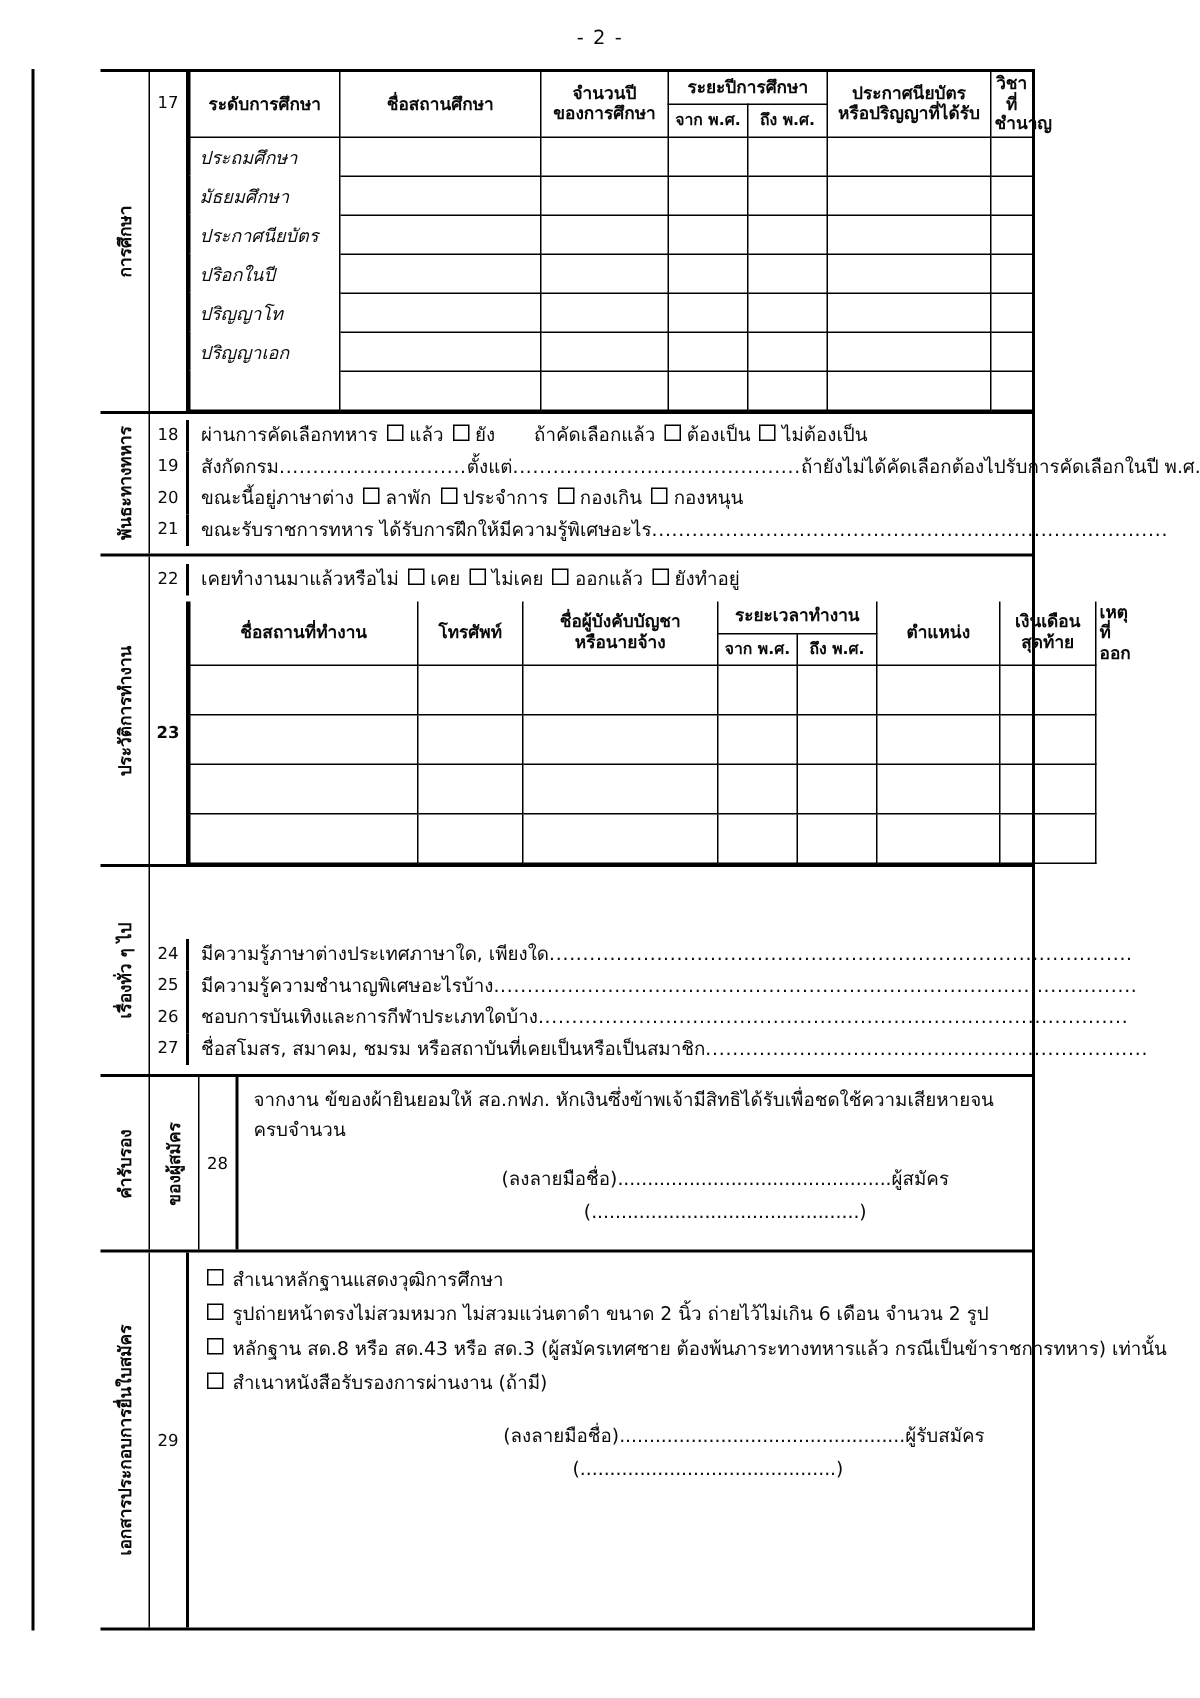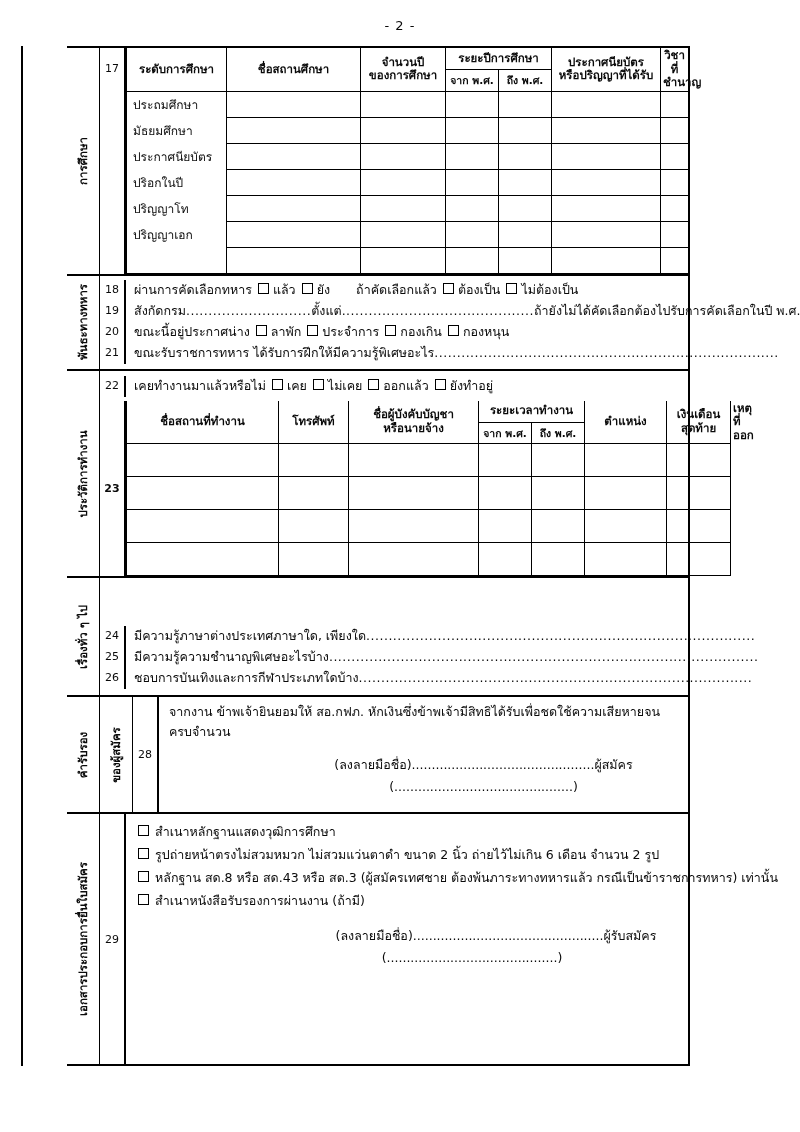--- a/index.html
+++ b/index.html
@@ -93,20 +93,21 @@
   table.grid th {
     font-weight: bold;
     line-height: 1.18;
   }
   table.grid td.empty { height: 26px; }
   table.grid td.lvl {
     text-align: left;
     padding-left: 6px;
     font-size: 12px;
     height: 26px;
+    font-style: italic;
   }
   table.grid tr.hdr th { height: 40px; }
   table.grid tr.hdr2 th { height: 18px; font-size: 10.5px; }
   .no-top { border-top: none !important; }
   .no-right { border-right: none !important; }
 
   
   .qrow {
     display: flex;
     align-items: flex-start;
@@ -305,21 +306,21 @@
           <div class="qrow">
             <div class="qnum">18</div>
             <div class="qtext"><span>ผ่านการคัดเลือกทหาร</span><span class="chk"></span><span>แล้ว</span><span class="chk"></span><span>ยัง</span><span class="gap-md"></span><span>ถ้าคัดเลือกแล้ว</span><span class="chk"></span><span>ต้องเป็น</span><span class="chk"></span><span>ไม่ต้องเป็น</span></div>
           </div>
           <div class="qrow">
             <div class="qnum">19</div>
             <div class="qtext"><span>สังกัดกรม</span><span class="dots">............................</span><span>ตั้งแต่</span><span class="dots">...........................................</span><span>ถ้ายังไม่ได้คัดเลือกต้องไปรับการคัดเลือกในปี พ.ศ</span><span class="dots">...................</span></div>
           </div>
           <div class="qrow">
             <div class="qnum">20</div>
-            <div class="qtext"><span>ขณะนี้อยู่ประกาศน่าง</span><span class="chk"></span><span>ลาพัก</span><span class="chk"></span><span>ประจำการ</span><span class="chk"></span><span>กองเกิน</span><span class="chk"></span><span>กองหนุน</span></div>
+            <div class="qtext"><span>ขณะนี้อยู่ภาษาต่าง</span><span class="chk"></span><span>ลาพัก</span><span class="chk"></span><span>ประจำการ</span><span class="chk"></span><span>กองเกิน</span><span class="chk"></span><span>กองหนุน</span></div>
           </div>
           <div class="qrow">
             <div class="qnum">21</div>
             <div class="qtext"><span>ขณะรับราชการทหาร ได้รับการฝึกให้มีความรู้พิเศษอะไร</span><span class="dots">.............................................................................</span></div>
           </div>
         </div>
     </div>
 
     <div class="band">
       <div class="side-label">
@@ -427,36 +428,40 @@
             <div class="qtext"><span>มีความรู้ภาษาต่างประเทศภาษาใด, เพียงใด</span><span class="dots">.......................................................................................</span></div>
           </div>
           <div class="qrow">
             <div class="qnum">25</div>
             <div class="qtext"><span>มีความรู้ความชำนาญพิเศษอะไรบ้าง</span><span class="dots">................................................................................................</span></div>
           </div>
           <div class="qrow">
             <div class="qnum">26</div>
             <div class="qtext"><span>ชอบการบันเทิงและการกีฬาประเภทใดบ้าง</span><span class="dots">........................................................................................</span></div>
           </div>
+          <div class="qrow">
+            <div class="qnum">27</div>
+            <div class="qtext"><span>ชื่อสโมสร, สมาคม, ชมรม หรือสถาบันที่เคยเป็นหรือเป็นสมาชิก</span><span class="dots">..................................................................</span></div>
+          </div>
         </div>
     </div>
 
     <div class="band">
       <div class="side-label">
         <span>คำรับรอง</span>
       </div>
       <div class="side-label">
         <span>ของผู้สมัคร</span>
       </div>
       <div class="num-col">
         <div class="num-vcenter" style="height:115px;">28</div>
       </div>
       <div class="body-col">
         <div class="decl-text">
-          <div>จากงาน ข้าพเจ้ายินยอมให้ สอ.กฟภ. หักเงินซึ่งข้าพเจ้ามีสิทธิได้รับเพื่อชดใช้ความเสียหายจนครบจำนวน</div>
+          <div>จากงาน ข้ของผ้ายินยอมให้ สอ.กฟภ. หักเงินซึ่งข้าพเจ้ามีสิทธิได้รับเพื่อชดใช้ความเสียหายจนครบจำนวน</div>
         </div>
         <div class="sign-line indent-left">
           <span>(ลงลายมือชื่อ)</span><span>..............................................</span><span>ผู้สมัคร</span>
         </div>
         <div class="sign-line2 indent-left">
           <span>(.............................................)</span>
         </div>
       </div>
     </div>
 

